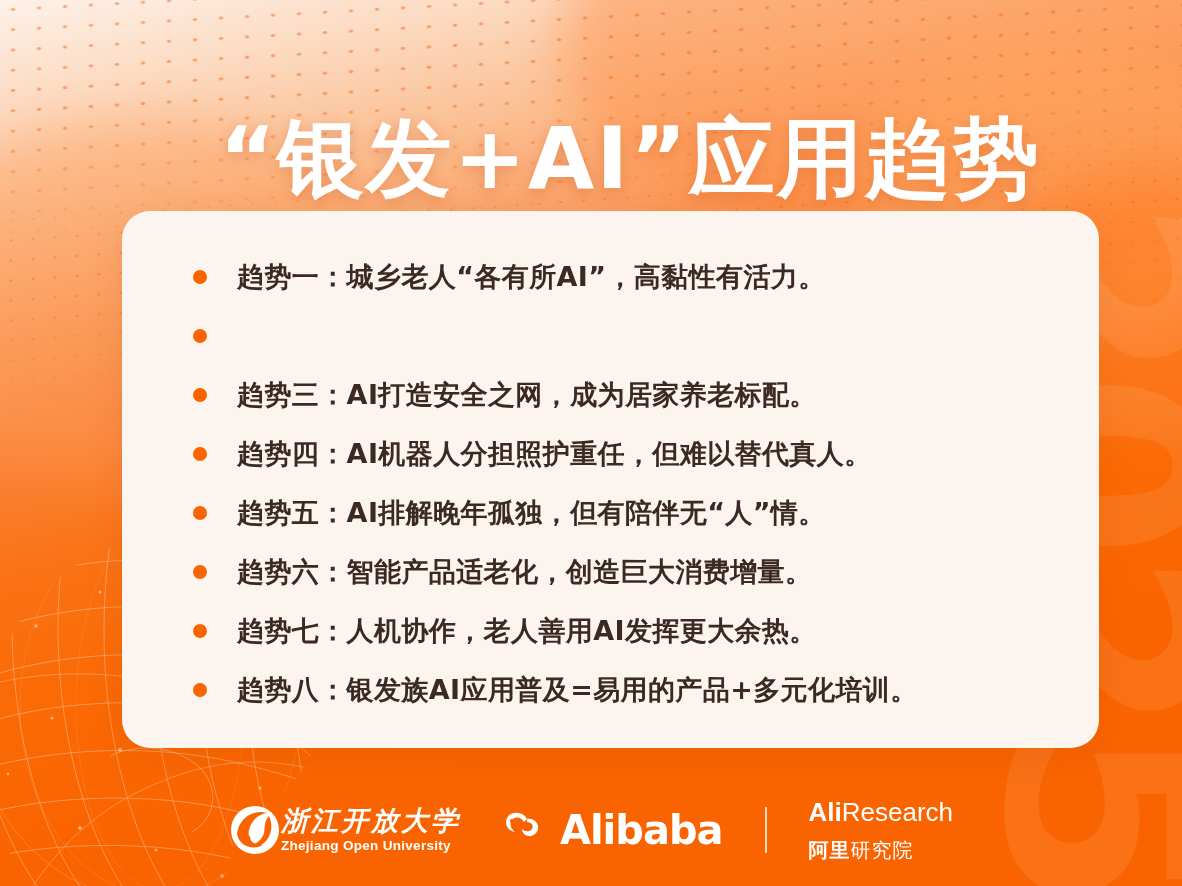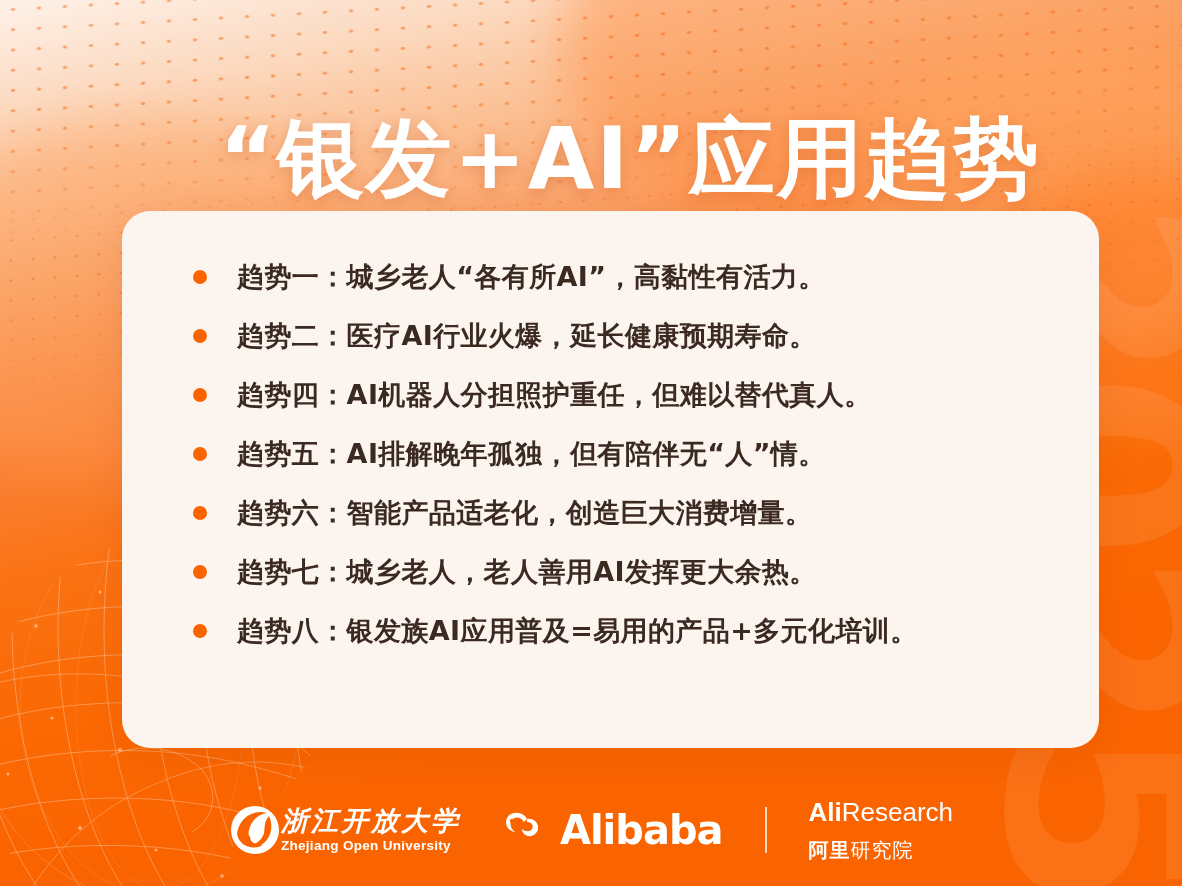--- a/index.html
+++ b/index.html
@@ -199,37 +199,40 @@
 
   <div class="card">
     <div class="list">
 
       <div class="row">
         <span class="bullet"></span>
         <span class="row-text">趋势一：城乡老人“各有所AI”，高黏性有活力。</span>
       </div>
       <div class="row">
         <span class="bullet"></span>
-        <span class="row-text">趋势二：医疗AI行业火爆，延长健康预期寿命。</span>
+      </div>
+      <div class="row">
+        <span class="bullet"></span>
+        <span class="row-text">趋势三：AI打造安全之网，成为居家养老标配。</span>
       </div>
       <div class="row">
         <span class="bullet"></span>
         <span class="row-text">趋势四：AI机器人分担照护重任，但难以替代真人。</span>
       </div>
       <div class="row">
         <span class="bullet"></span>
         <span class="row-text">趋势五：AI排解晚年孤独，但有陪伴无“人”情。</span>
       </div>
       <div class="row">
         <span class="bullet"></span>
         <span class="row-text">趋势六：智能产品适老化，创造巨大消费增量。</span>
       </div>
       <div class="row">
         <span class="bullet"></span>
-        <span class="row-text">趋势七：城乡老人，老人善用AI发挥更大余热。</span>
+        <span class="row-text">趋势七：人机协作，老人善用AI发挥更大余热。</span>
       </div>
       <div class="row">
         <span class="bullet"></span>
         <span class="row-text">趋势八：银发族AI应用普及=易用的产品+多元化培训。</span>
       </div>
 
     </div>
   </div>
 
   <div class="footer">

